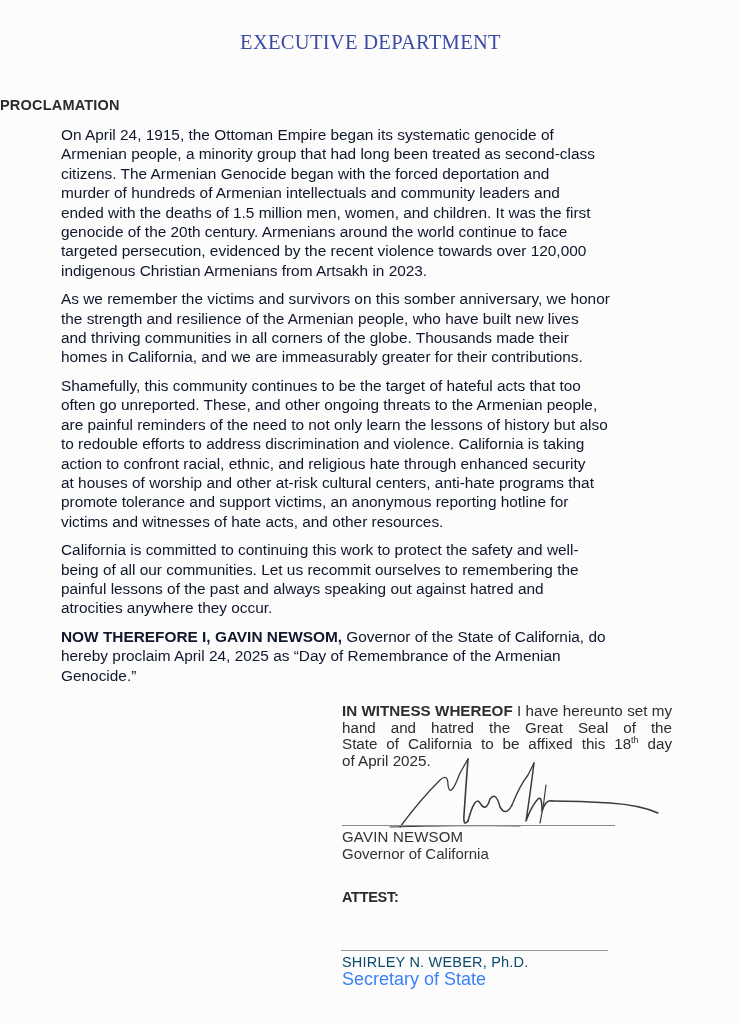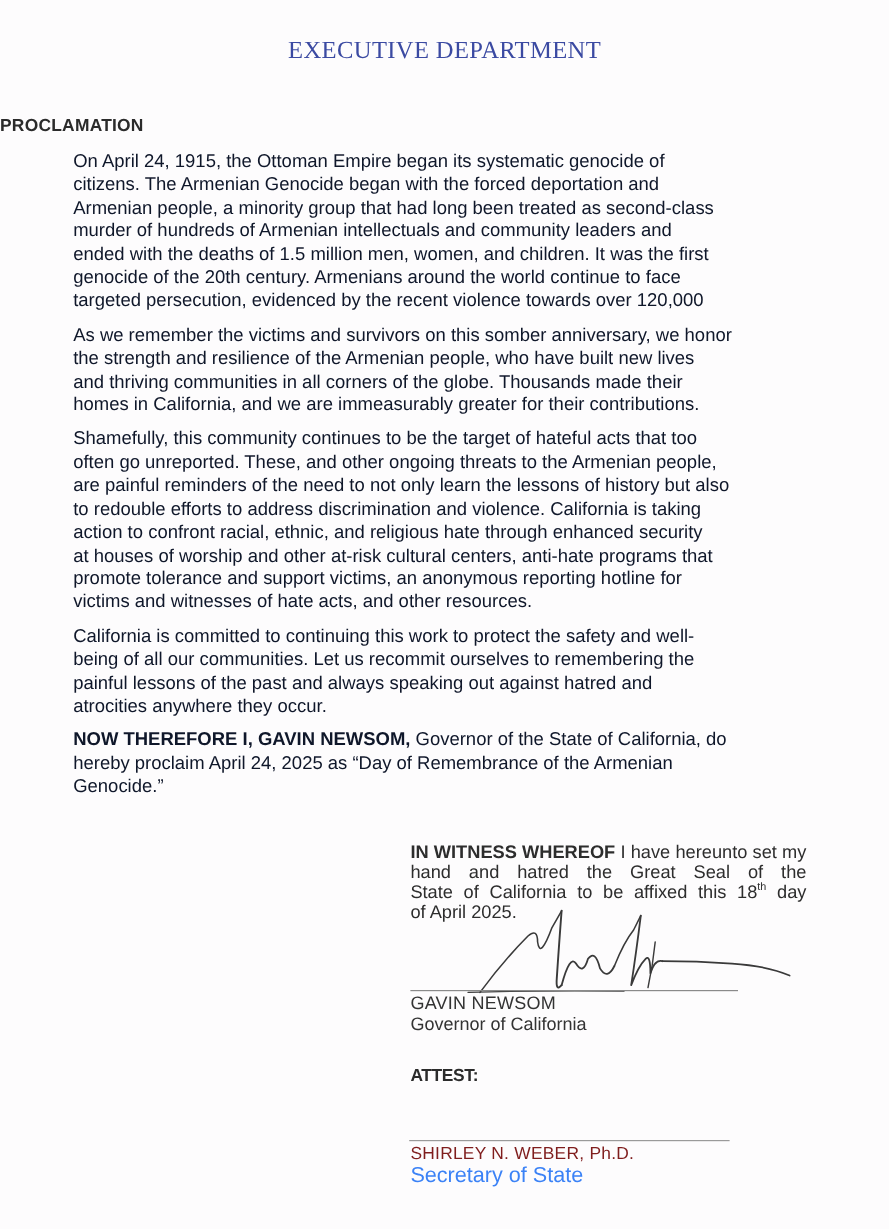--- a/index.html
+++ b/index.html
@@ -115,21 +115,21 @@
       left: 341px; top: 950px;
       width: 267px; height: 1px;
       background: #9a9a9a;
     }
     .sos-name {
       position: absolute;
       left: 342px; top: 954px;
       font-family: "Liberation Sans", sans-serif;
       font-size: 14.5px;
       line-height: 17px;
-      color: #7f1d1d;
+      color: #0c4a6e;
       letter-spacing: 0.2px;
     }
     .sos-title {
       position: absolute;
       left: 342px; top: 971px;
       font-family: "Liberation Sans", sans-serif;
       font-size: 18px;
       line-height: 17px;
       color: #3b82f6;
     }
@@ -141,26 +141,27 @@
 
   <div class="letterhead">
     <div>EXECUTIVE DEPARTMENT</div>
   </div>
 
   <div class="proc-title">PROCLAMATION</div>
 
   <div class="body-text">
     <p>
       <span class="line">On April 24, 1915, the Ottoman Empire began its systematic genocide of</span>
+      <span class="line">Armenian people, a minority group that had long been treated as second-class</span>
       <span class="line">citizens. The Armenian Genocide began with the forced deportation and</span>
-      <span class="line">Armenian people, a minority group that had long been treated as second-class</span>
       <span class="line">murder of hundreds of Armenian intellectuals and community leaders and</span>
       <span class="line">ended with the deaths of 1.5 million men, women, and children. It was the first</span>
       <span class="line">genocide of the 20th century. Armenians around the world continue to face</span>
       <span class="line">targeted persecution, evidenced by the recent violence towards over 120,000</span>
+      <span class="line">indigenous Christian Armenians from Artsakh in 2023.</span>
     </p>
     <p>
       <span class="line">As we remember the victims and survivors on this somber anniversary, we honor</span>
       <span class="line">the strength and resilience of the Armenian people, who have built new lives</span>
       <span class="line">and thriving communities in all corners of the globe. Thousands made their</span>
       <span class="line">homes in California, and we are immeasurably greater for their contributions.</span>
     </p>
     <p>
       <span class="line">Shamefully, this community continues to be the target of hateful acts that too</span>
       <span class="line">often go unreported. These, and other ongoing threats to the Armenian people,</span>

